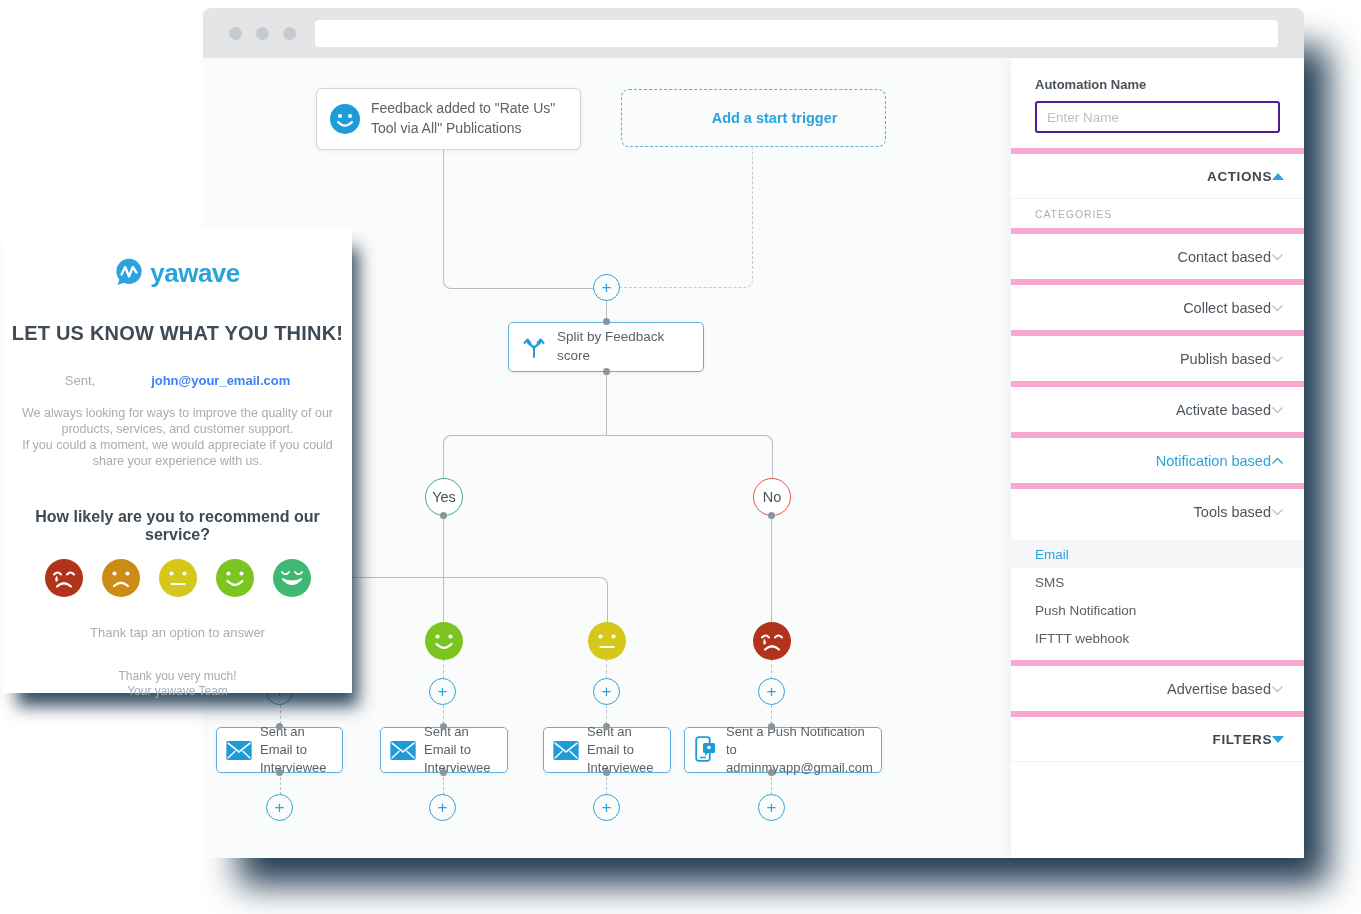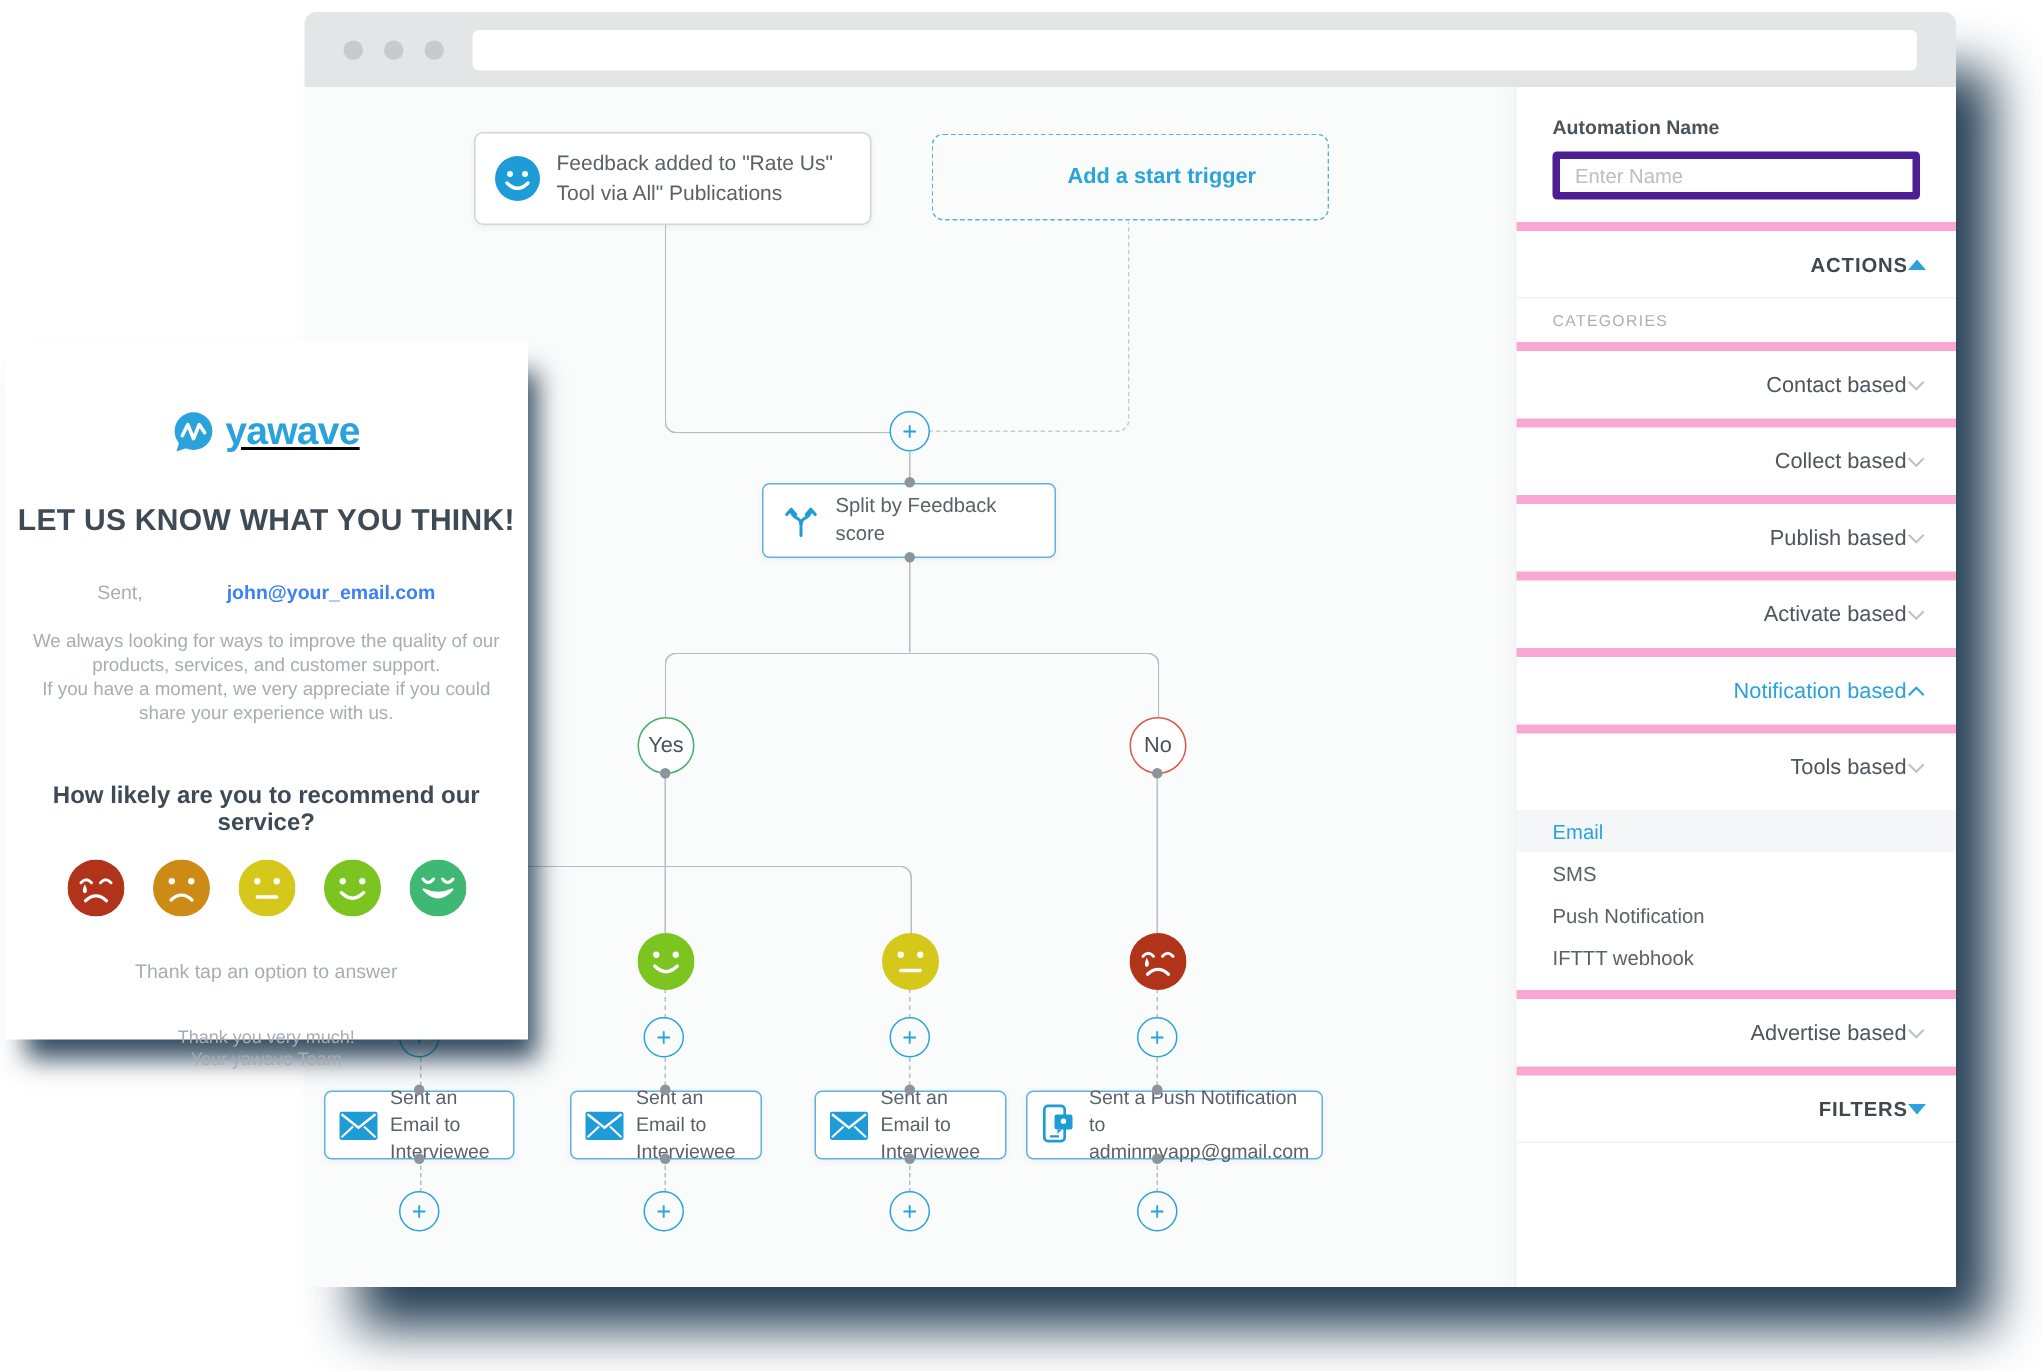--- a/index.html
+++ b/index.html
@@ -56,21 +56,21 @@
   .emoji{position:absolute;width:38px;height:38px;z-index:2;}
   
   .sidebar{
     position:absolute;top:50px;right:0;bottom:0;width:294px;background:#fff;z-index:6;
     border-left:1px solid #f1f2f3;box-shadow:-5px 0 10px rgba(0,0,0,.03);
     box-sizing:border-box;
   }
   .sb-top{padding:19px 24px 15px 24px;}
   .sb-label{font-size:13px;font-weight:700;color:#4a525a;margin-bottom:9px;}
   .sb-input{
-    width:100%;height:32px;box-sizing:border-box;border:5px solid #4c1d95;border-radius:3px;
+    width:100%;height:32px;box-sizing:border-box;border:2px solid #4c1d95;border-radius:3px;
     padding:0 10px;font-size:13.5px;color:#5b6168;outline:none;background:#fff;
     font-family:"Liberation Sans",sans-serif;
   }
   .sb-input::placeholder{color:#b9bfc5;}
   .sb-row{
     display:flex;justify-content:flex-end;align-items:center;
     padding:0 20px 0 24px;height:44px;border-top:6px solid #f9a8d4;cursor:pointer;
   }
   .sb-header span{font-size:13.5px;font-weight:700;color:#3f474f;letter-spacing:.6px;}
   .sb-cats-label{
@@ -89,21 +89,21 @@
   .tri{width:0;height:0;border-left:6px solid transparent;border-right:6px solid transparent;}
   .tri-up{border-bottom:7px solid #2aa3dc;}
   .tri-down{border-top:7px solid #2aa3dc;}
   .sb-end{border-top:1px solid #f0f1f3;height:0;}
   
   .survey-card{
     position:absolute;left:3px;top:227px;width:349px;height:466px;background:#fff;z-index:10;
     box-shadow:10px 17px 16px -4px rgba(16,45,68,.85);
     text-align:center;box-sizing:border-box;
   }
-  .logo-row{margin-top:45px;display:flex;align-items:center;justify-content:center;gap:7px;text-decoration:underline;}
+  .logo-row{margin-top:31px;display:flex;justify-content:center;gap:7px;}
   .logo-word{font-size:26px;font-weight:700;color:#2aa3dc;letter-spacing:-.5px;}
   .card-heading{margin-top:33px;font-size:20px;font-weight:700;color:#3e4a55;letter-spacing:.2px;}
   .dear-row{margin-top:28px;font-size:13px;color:#a7adb3;}
   .dear-row b{color:#3b82f6;margin-left:20px;padding-left:36px;}
   .card-body{margin-top:17px;font-size:12.5px;line-height:16px;color:#a7adb3;}
   .card-question{margin-top:39px;font-size:16px;font-weight:700;color:#3e4a55;}
   .emoji-row{margin-top:15px;display:flex;justify-content:center;gap:19px;}
   .emoji-row svg{cursor:pointer;}
   .tap-hint{margin-top:24px;font-size:13px;color:#a7adb3;}
   .thanks{margin-top:29px;font-size:12px;line-height:15px;color:#a7adb3;}
@@ -371,21 +371,21 @@
 
   <div class="card-heading">LET US KNOW WHAT YOU THINK!</div>
 
   <div class="dear-row">
     <span>Sent,</span><b>john@your_email.com</b>
   </div>
 
   <div class="card-body">
     <div>We always looking for ways to  improve the quality of our</div>
     <div>products, services, and customer support.</div>
-    <div>If you have a moment, we very appreciate if you could</div>
+    <div>If you could a moment, we would appreciate if you could</div>
     <div>share your experience with us.</div>
   </div>
 
   <div class="card-question">How likely are you to recommend our service?</div>
 
   <div class="emoji-row">
     <span>
       <svg width="38" height="38" viewBox="0 0 38 38">
         <circle cx="19" cy="19" r="19" fill="#b0331a"></circle>
         <path d="M9 15.5 Q12.5 11.5 16 15.5" stroke="#fff" stroke-width="2" fill="none" stroke-linecap="round"></path>

